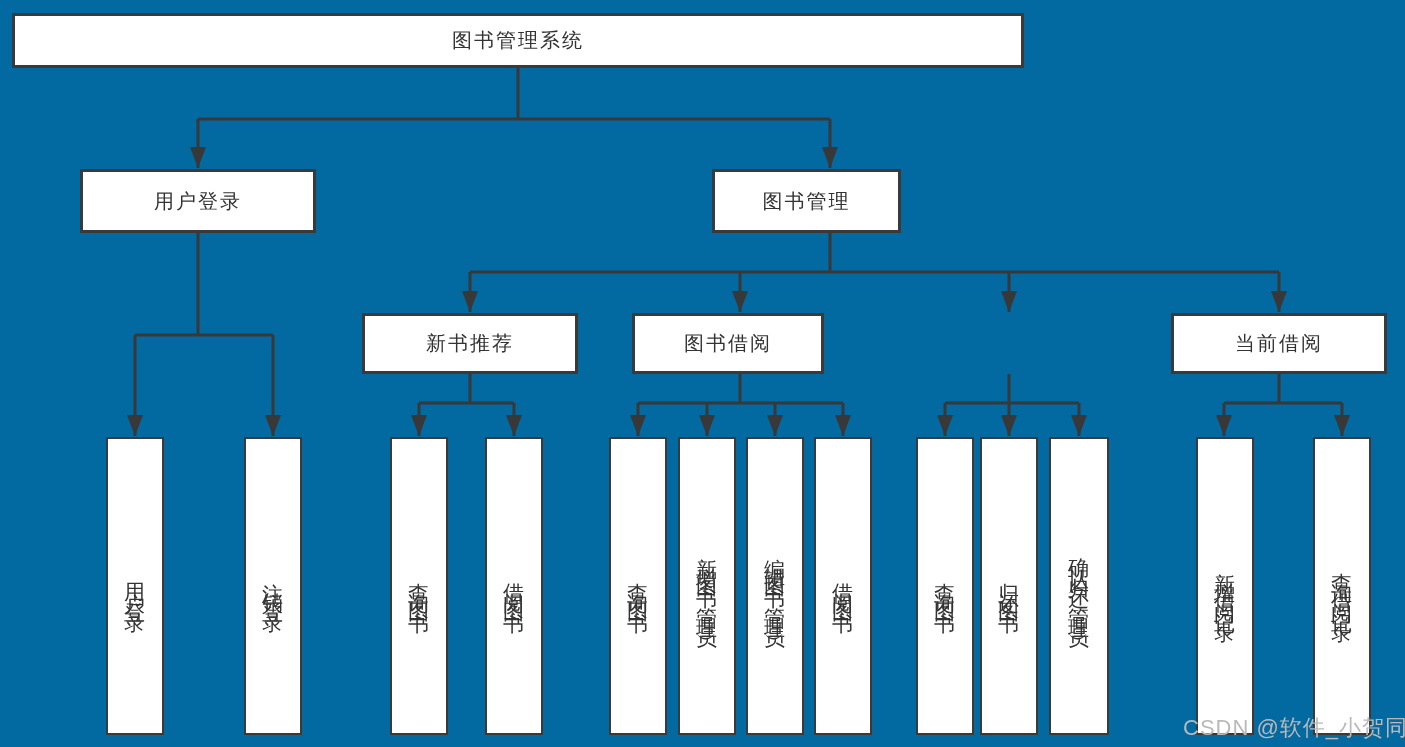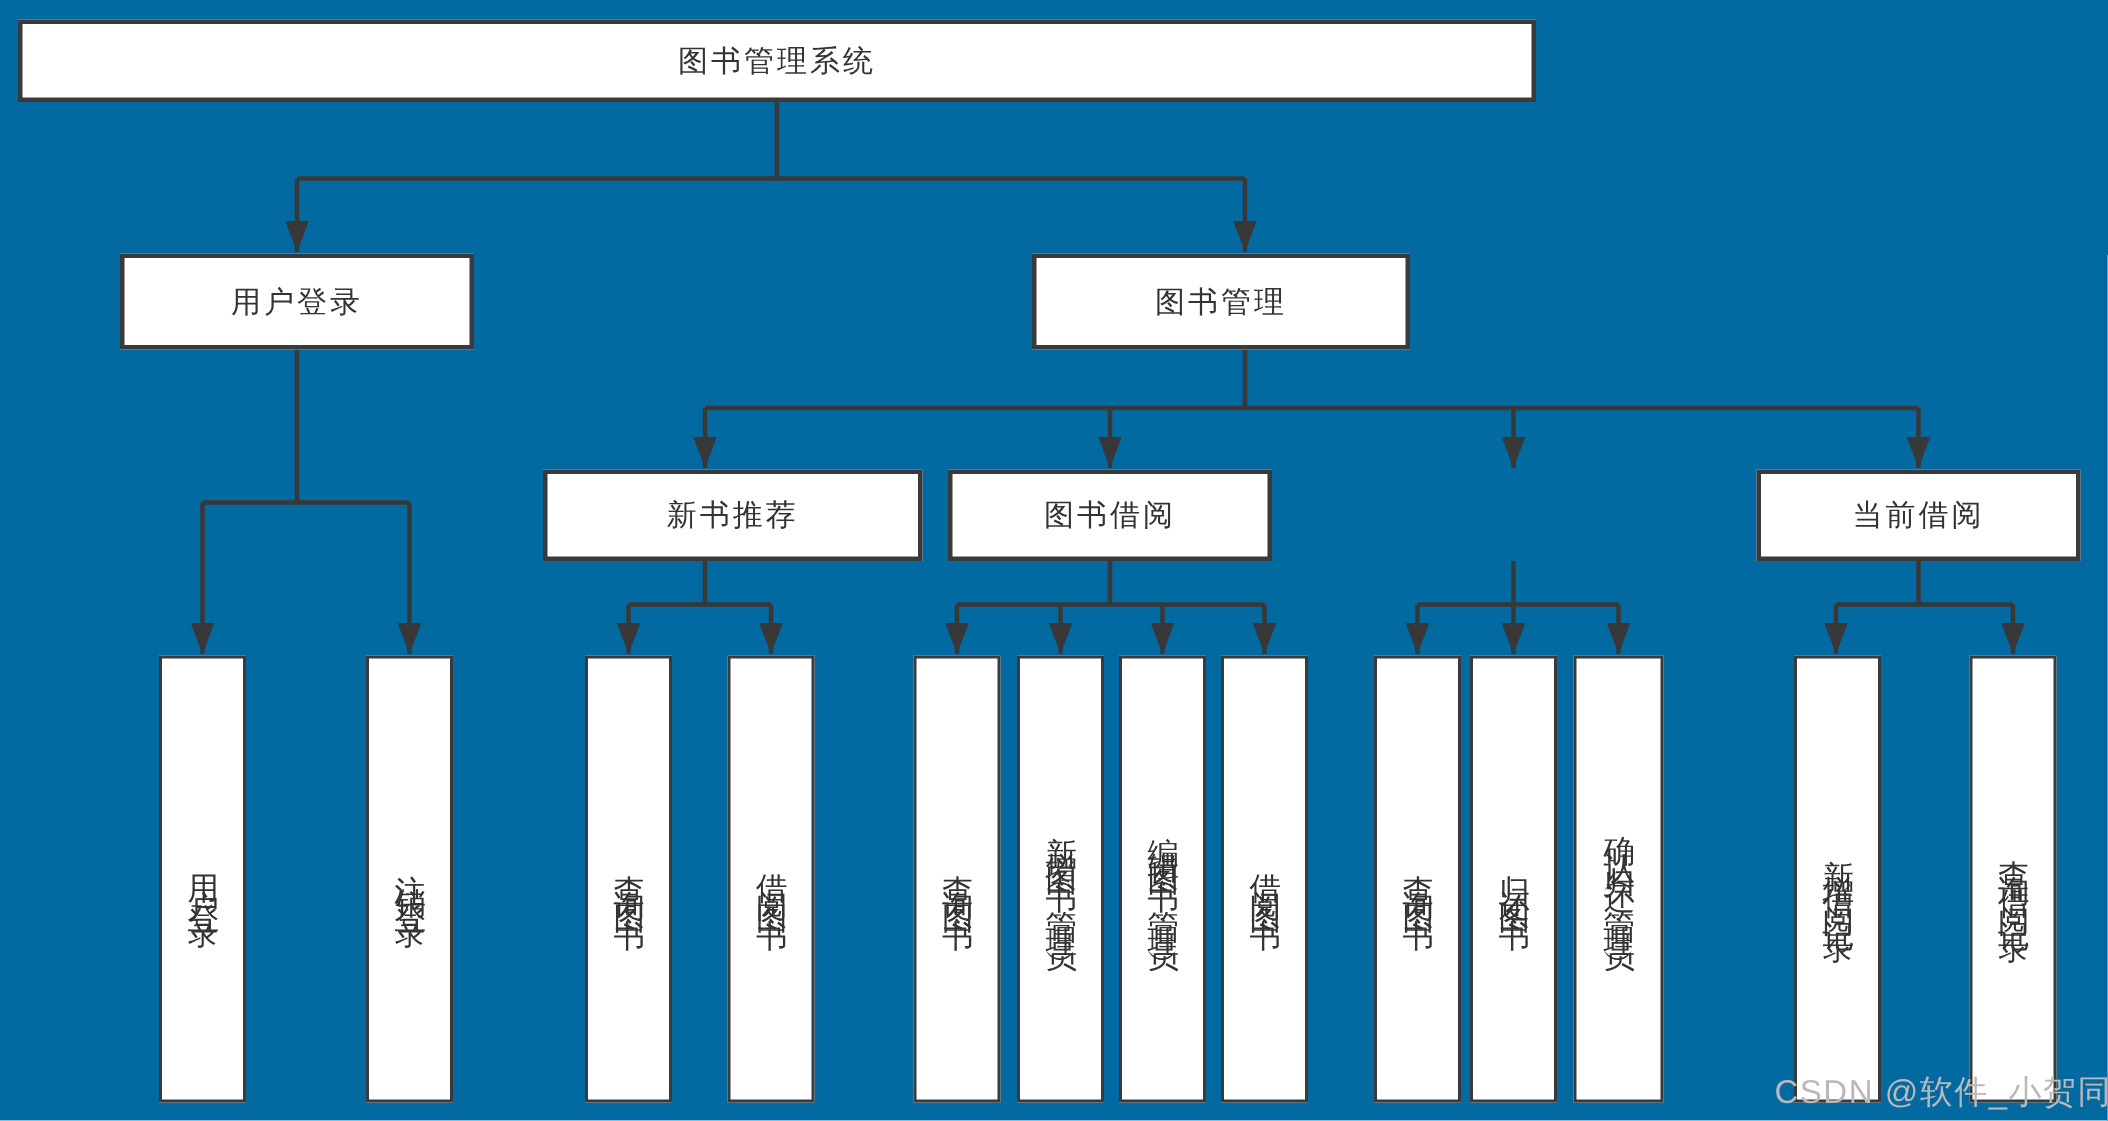--- a/index.html
+++ b/index.html
@@ -89,28 +89,28 @@
     <line x1="1342" y1="403" x2="1342" y2="436" marker-end="url(#arrow)"></line>
   </svg>
 
   <div class="node" style="left:12px;top:13px;width:1012px;height:55px;border-width:3.5px">
     <span>图书管理系统</span>
   </div>
 
   <div class="node" style="left:80px;top:169px;width:236px;height:64px">
     <span>用户登录</span>
   </div>
-  <div class="node" style="left:688px;top:169px;width:252px;height:64px">
+  <div class="node" style="left:712px;top:169px;width:189px;height:64px">
     <span>图书管理</span>
   </div>
 
-  <div class="node" style="left:362px;top:313px;width:253px;height:61px">
+  <div class="node" style="left:362px;top:313px;width:216px;height:61px">
     <span>新书推荐</span>
   </div>
-  <div class="node" style="left:632px;top:313px;width:216px;height:61px">
+  <div class="node" style="left:632px;top:313px;width:192px;height:61px">
     <span>图书借阅</span>
   </div>
   <div class="node" style="left:1171px;top:313px;width:216px;height:61px">
     <span>当前借阅</span>
   </div>
 
   <div class="node leaf" style="left:106px;top:437px;width:58px;height:298px">
     <span class="vtext">用户登录</span>
   </div>
   <div class="node leaf" style="left:244px;top:437px;width:58px;height:298px">

